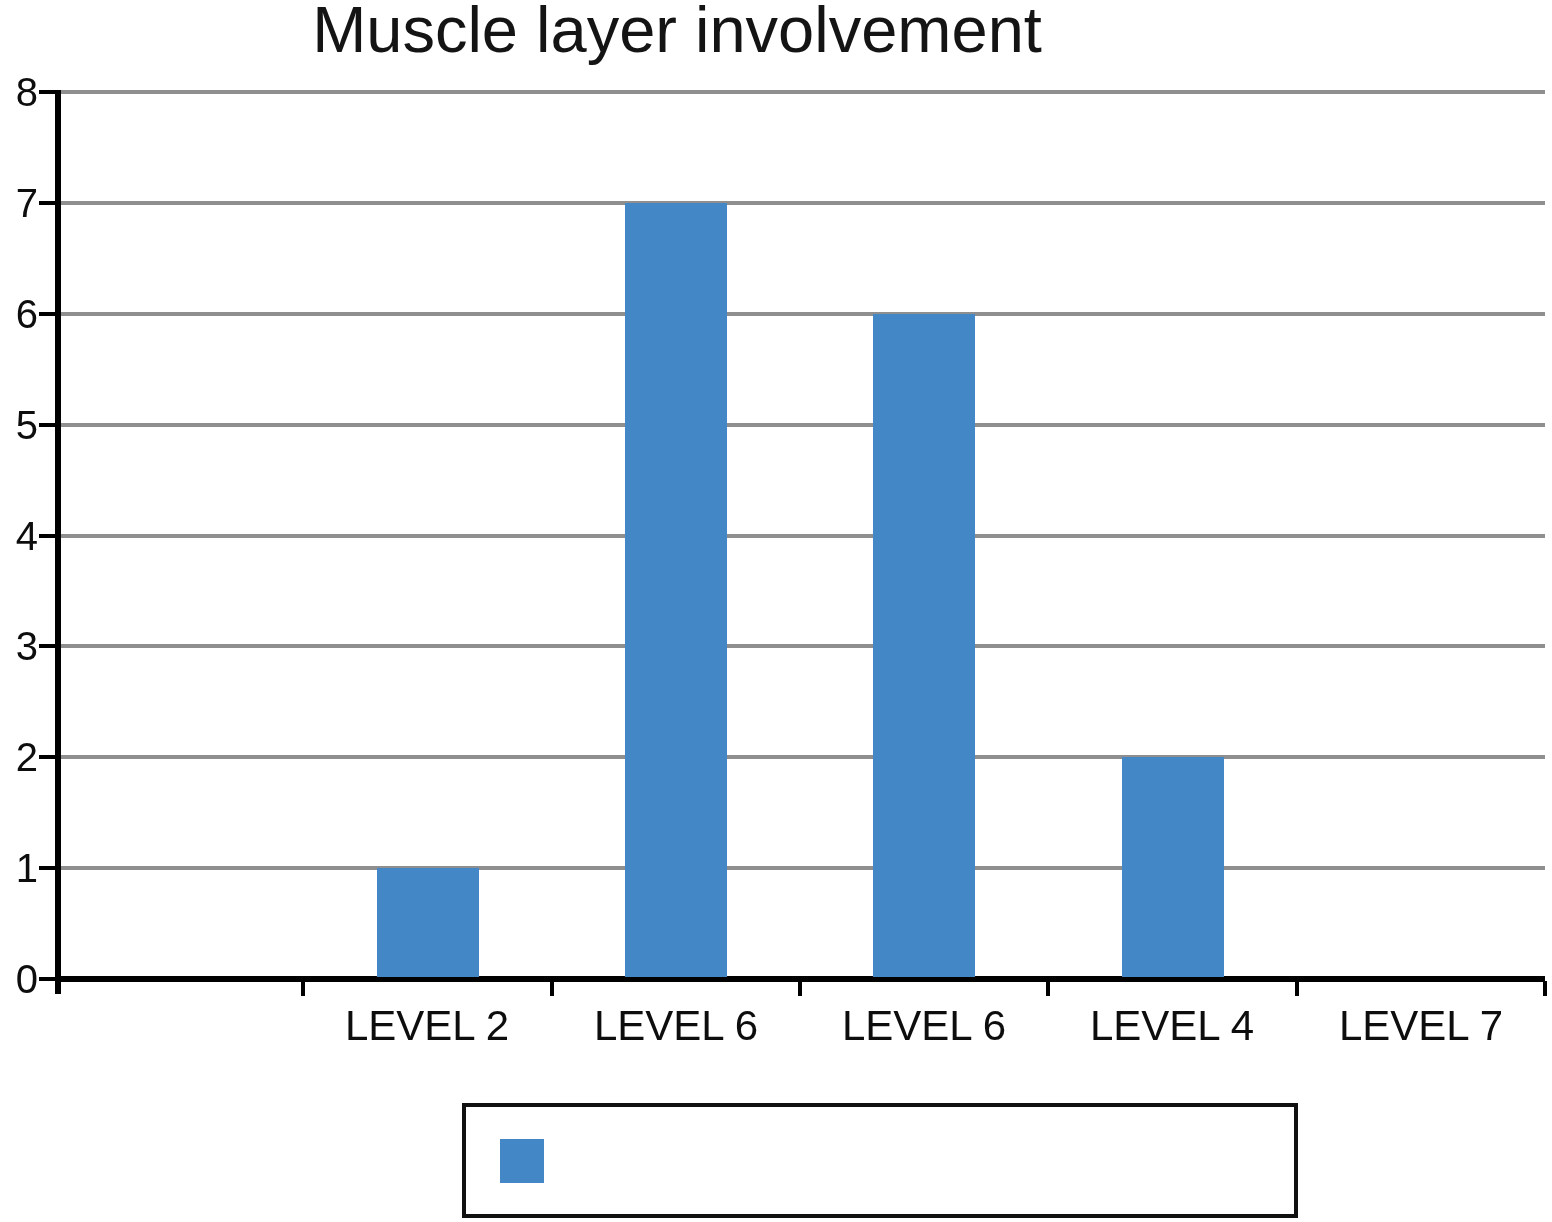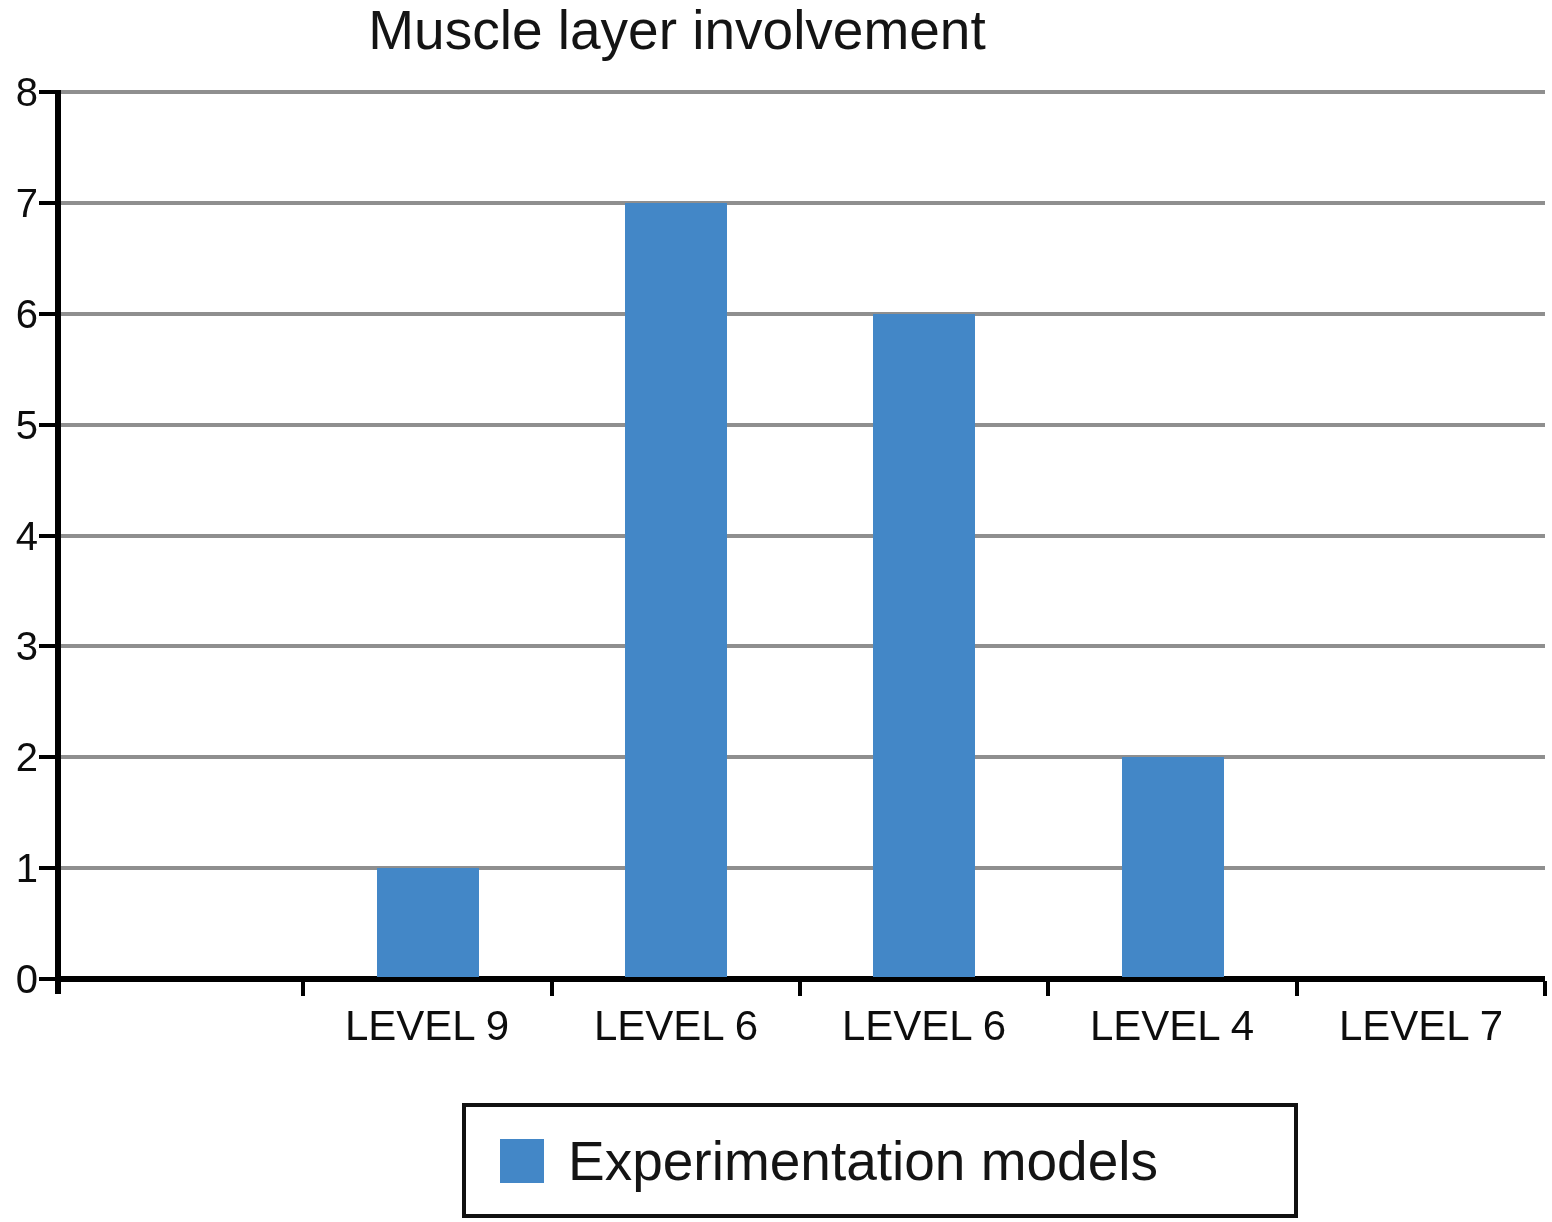--- a/index.html
+++ b/index.html
@@ -10,21 +10,21 @@
     background: #ffffff;
     font-family: "Liberation Sans", sans-serif;
     color: #111111;
     overflow: hidden;
   }
   .chart-title {
     position: absolute;
     top: -1px;
     left: 677px;
     transform: translateX(-50%);
-    font-size: 55px;
+    font-size: 65px;
     line-height: 62px;
     white-space: nowrap;
     color: #141414;
   }
   .gridline  { position: absolute; height: 4px; background: #8f8f8f; }
   .axis-line { position: absolute; background: #000000; }
   .tick      { position: absolute; background: #000000; }
   .y-label {
     position: absolute;
     left: 0;
@@ -106,27 +106,26 @@
       <div class="y-label" style="top: 68px;">8</div>
       <div class="axis-line" style="left: 55px; top: 90px; width: 6px; height: 904px; background: rgb(0, 0, 0);"></div>
       <div class="axis-line" style="left: 55px; top: 976px; width: 1490px; height: 6px; background: rgb(0, 0, 0);"></div>
       <div class="tick" style="left: 301px; top: 981px; width: 4px; height: 15px; background: rgb(0, 0, 0);"></div>
       <div class="tick" style="left: 550px; top: 981px; width: 4px; height: 15px; background: rgb(0, 0, 0);"></div>
       <div class="tick" style="left: 798px; top: 981px; width: 4px; height: 15px; background: rgb(0, 0, 0);"></div>
       <div class="tick" style="left: 1046px; top: 981px; width: 4px; height: 15px; background: rgb(0, 0, 0);"></div>
       <div class="tick" style="left: 1295px; top: 981px; width: 4px; height: 15px; background: rgb(0, 0, 0);"></div>
       <div class="tick" style="left: 1543px; top: 981px; width: 4px; height: 15px; background: rgb(0, 0, 0);"></div>
       <div class="bar" style="left: 377px; top: 868px; width: 102px; height: 109px; background: rgb(67, 135, 199);"></div>
-      <div class="x-label" style="left: 303px; top: 1001px; width: 248px;">LEVEL 9</div>
+      <div class="x-label" style="left: 303px; top: 1001px; width: 248px;">LEVEL 2</div>
       <div class="bar" style="left: 625px; top: 203px; width: 102px; height: 774px; background: rgb(67, 135, 199);"></div>
       <div class="x-label" style="left: 552px; top: 1001px; width: 248px;">LEVEL 6</div>
       <div class="bar" style="left: 873px; top: 314px; width: 102px; height: 663px; background: rgb(67, 135, 199);"></div>
       <div class="x-label" style="left: 800px; top: 1001px; width: 248px;">LEVEL 6</div>
       <div class="bar" style="left: 1122px; top: 757px; width: 102px; height: 220px; background: rgb(67, 135, 199);"></div>
       <div class="x-label" style="left: 1048px; top: 1001px; width: 248px; text-align: center;">LEVEL 4</div>
       <div class="x-label" style="left: 1297px; top: 1001px; width: 248px;">LEVEL 7</div>
     </div>
 
   <div class="legend" style="border-color: rgb(17, 17, 17);">
     <span class="legend-swatch" style="background: rgb(67, 135, 199);"></span>
-    <span class="legend-label">Experimentation models</span>
   </div>
 </div>
 
 </body></html>

